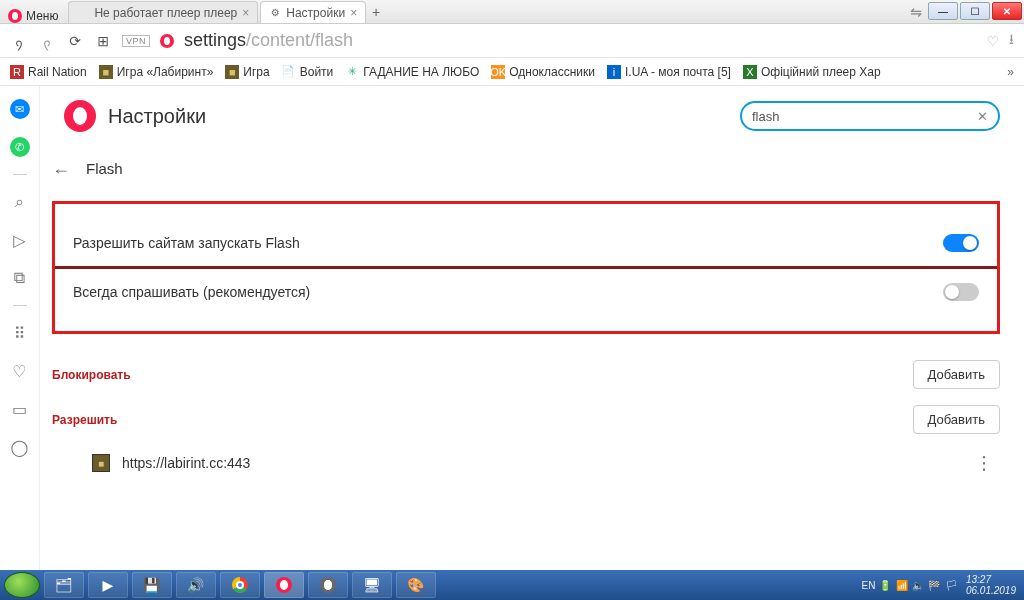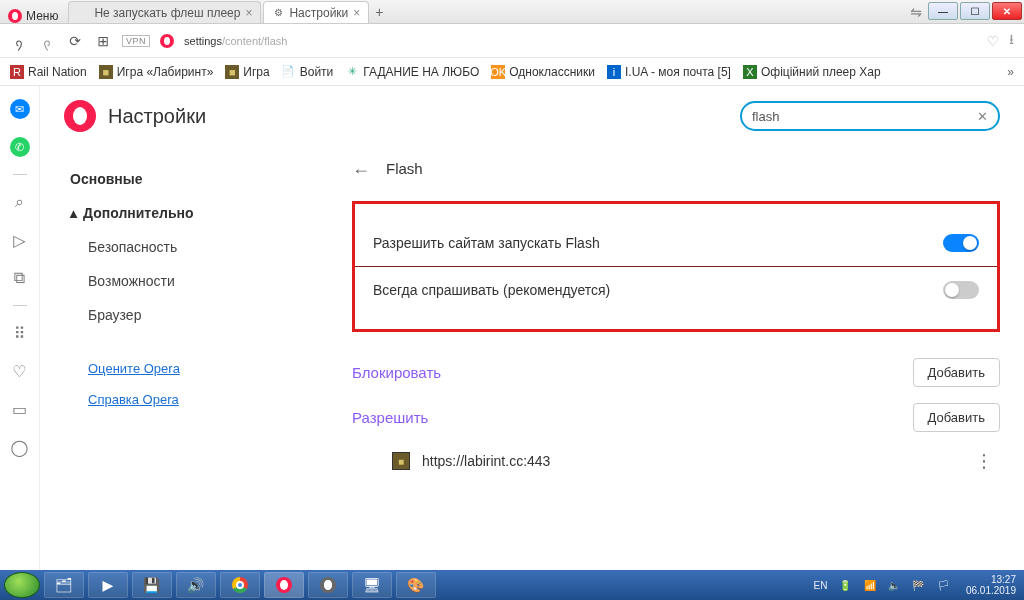--- a/index.html
+++ b/index.html
@@ -22,21 +22,21 @@
 .win-btn.close { background:linear-gradient(#f77,#e22); border-color:#a33; color:#fff; font-weight:bold; }
 .win-extra { width:24px; display:flex; align-items:center; justify-content:center; color:#888; font-size:14px;}
 
 
 .addrbar { height:34px; display:flex; align-items:center; gap:10px; padding:0 10px; border-bottom:1px solid #e5e5e5; }
 .nav-icon { width:18px; text-align:center; color:#999; font-size:14px; }
 .nav-icon.dark { color:#555; }
 .vpn { border:1px solid #bbb; font-size:9px; padding:0 3px; color:#888; letter-spacing:0.5px; }
 .url-o { width:14px;height:14px;border-radius:50%;background:#fa1e4e;position:relative; }
 .url-o::after { content:"";position:absolute;inset:3px 4px;background:#fff;border-radius:50%; }
-.url { flex:1; font-size:11px; color:#333; }
+.url { flex:1; font-size:18px; color:#333; }
 .url .dim { color:#aaa; }
 .heart { color:#bbb; font-size:14px; }
 .dl-icon { color:#999; font-size:14px; }
 
 
 .bmbar { height:28px; display:flex; align-items:center; gap:12px; padding:0 10px; border-bottom:1px solid #e5e5e5; font-size:12px; color:#333; }
 .bm { display:flex; align-items:center; gap:4px; white-space:nowrap; }
 .bm-icon { width:14px;height:14px; display:inline-flex;align-items:center;justify-content:center;font-size:11px; }
 .bm-more { margin-left:auto; color:#666; }
 
@@ -64,64 +64,64 @@
 .nav-item.sub { padding-left:28px; color:#444; }
 .nav-link { padding:9px 10px 4px 28px; }
 .nav-link a { color:#1a6fd6; font-size:13px; text-decoration:underline; }
 
 .detail { flex:1; padding:16px 24px 0 12px; position:relative; overflow:auto; }
 .detail-head { display:flex; align-items:center; gap:16px; font-size:15px; color:#333; margin-bottom:22px; }
 .back-arrow { font-size:18px; color:#666; }
 
 .red-box { border:3px solid #df1d1d; padding:16px 0; margin-bottom:20px; }
 .flash-row { display:flex; align-items:center; justify-content:space-between; padding:14px 18px; font-size:14px; color:#333; }
-.flash-row + .flash-row { border-top:1px solid #7f1d1d;gap:40px; }
+.flash-row + .flash-row { border-top:3px solid #7f1d1d;gap:40px; }
 .toggle { width:36px; height:18px; border-radius:10px; position:relative; }
 .toggle.on { background:#0a84ff; }
 .toggle.off { background:#ccc; }
 .toggle .knob { width:14px;height:14px;border-radius:50%;background:#fff;position:absolute;top:2px; box-shadow:0 1px 2px rgba(0,0,0,0.3); }
 .toggle.on .knob { right:2px; }
 .toggle.off .knob { left:2px; }
 
 .section-row { display:flex; align-items:center; justify-content:space-between; padding:6px 0 10px; }
-.section-row .sec-title { font-size:15px; font-weight:400; color:#8b5cf6; }
+.section-row .sec-title { font-size:12px; font-weight:700; color:#b91c1c; }
 .btn { border:1px solid #ccc; background:#fff; padding:6px 14px; border-radius:4px; font-size:13px; color:#333; }
 .empty { font-size:13px; color:#888; padding:10px 0 24px 40px; }
 
 .site-row { display:flex; align-items:center; gap:12px; padding:8px 6px; font-size:14px; color:#333; }
 .site-fav { width:18px;height:18px;background:#6b5b2a;border:1px solid #333;display:flex;align-items:center;justify-content:center;font-size:10px;color:#d5c36a; }
 .kebab { margin-left:auto; color:#666; font-size:18px; letter-spacing:1px; }
 
 
 .taskbar { position:absolute; bottom:0; left:0; right:0; height:30px; background:linear-gradient(#3a6fb7,#1f4e8a); display:flex; align-items:center; padding:0 4px; gap:4px; color:#fff; font-size:11px; }
 .start { width:36px;height:26px;border-radius:50%;background:radial-gradient(circle at 40% 35%, #9fe05a, #2a8a2a);border:1px solid #1a5a1a;display:flex;align-items:center;justify-content:center; }
 .tb-btn { width:40px;height:26px;background:rgba(255,255,255,0.1);border:1px solid rgba(255,255,255,0.15);border-radius:2px;display:flex;align-items:center;justify-content:center;font-size:14px; }
 .tb-btn.active { background:rgba(255,255,255,0.25); }
-.tray { margin-left:auto; display:flex; align-items:center; gap:12px; font-size:10px; color:#e8eef8; }
-.tray .clock { text-align:right; line-height:1.1; padding:0 4px; }
+.tray { margin-left:auto; display:flex; align-items:center; gap:4px; font-size:10px; color:#e8eef8; }
+.tray .clock { line-height:1.1; padding:0 4px;font-style:italic; }
 .chrome-ic{width:16px;height:16px;border-radius:50%;background:conic-gradient(#ea4335 0 120deg,#34a853 120deg 240deg,#fbbc05 240deg 360deg);position:relative;}
 .chrome-ic::after{content:"";position:absolute;inset:4px;border-radius:50%;background:#4285f4;border:2px solid #fff;}
 .o-ic{width:16px;height:16px;border-radius:50%;background:#fa1e4e;position:relative;}
 .o-ic::after{content:"";position:absolute;inset:3px 4px;border-radius:50%;background:#fff;}
 .o-ic.grey{filter:grayscale(1) brightness(1.3);}
 </style>
 </head>
 <body>
 
 <div class="titlebar">
   <div class="tab-strip">
     <div class="menu-btn">
       <span class="o-logo"></span>
       <span>Меню</span>
     </div>
     <div class="tab">
       <span class="fav">
           <span class="o-logo" style="width:11px;height:11px;"></span>
         </span>
-      <span class="label">Не запускать флеш плеер</span>
+      <span class="label">Не работает плеер плеер</span>
       <span class="x">×</span>
     </div>
     <div class="tab active">
       <span class="fav">⚙</span>
       <span class="label">Настройки</span>
       <span class="x">×</span>
     </div>
     <div class="newtab">+</div>
   </div>
   <div class="win-extra">⇋</div>
@@ -205,33 +205,20 @@
     <div class="settings-head">
       <span class="big-o"></span>
       <h1>Настройки</h1>
       <div class="search-box">
         <span style="flex:1">flash</span>
         <span class="sx">✕</span>
       </div>
     </div>
 
     <div class="settings-body">
-      <div class="side-nav">
-        <div class="nav-item section">Основные</div>
-        <div class="nav-item expand">
-          <span>▴</span>
-          <span>Дополнительно</span>
-        </div>
-        <div class="nav-item sub">Безопасность</div>
-        <div class="nav-item sub">Возможности</div>
-        <div class="nav-item sub">Браузер</div>
-        <div style="height:18px"></div>
-        <div class="nav-link"><a>Оцените Opera</a></div>
-        <div class="nav-link"><a>Справка Opera</a></div>
-      </div>
 
       <div class="detail">
         <div class="detail-head">
           <span class="back-arrow">←</span>
           <span>Flash</span>
         </div>
 
         <div class="red-box">
           <div class="flash-row">
             <span>Разрешить сайтам запускать Flash</span>

